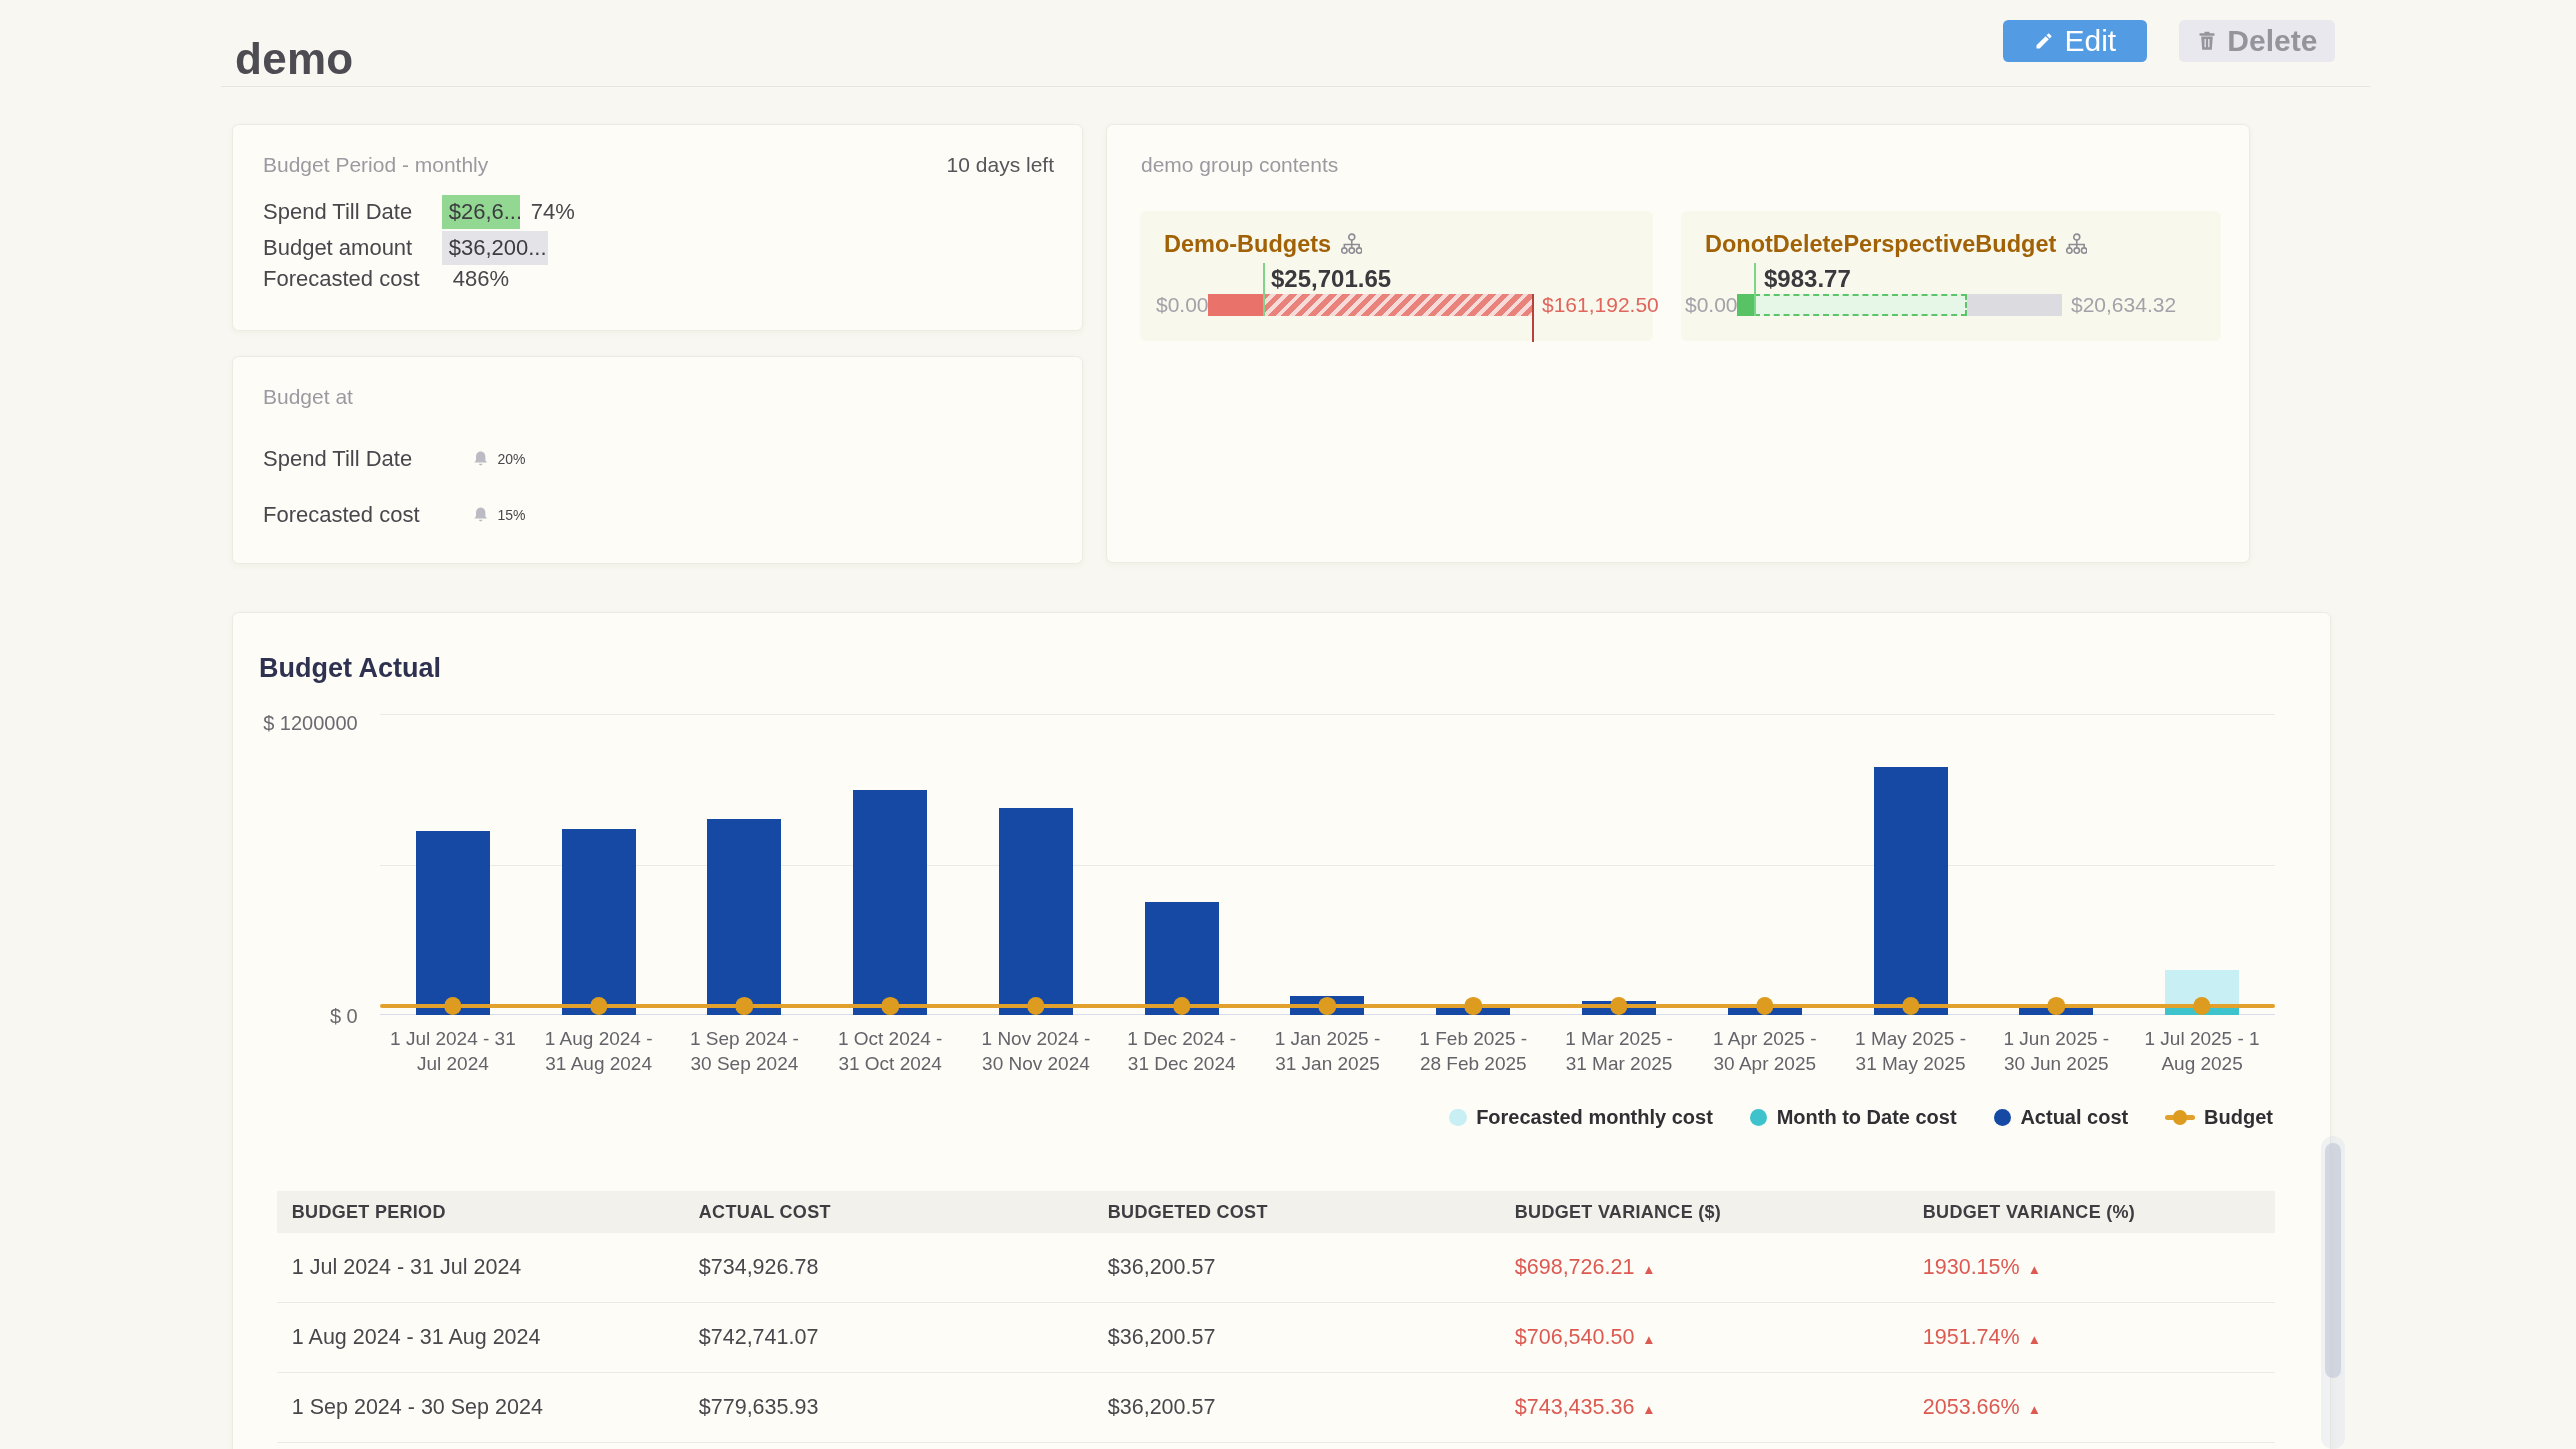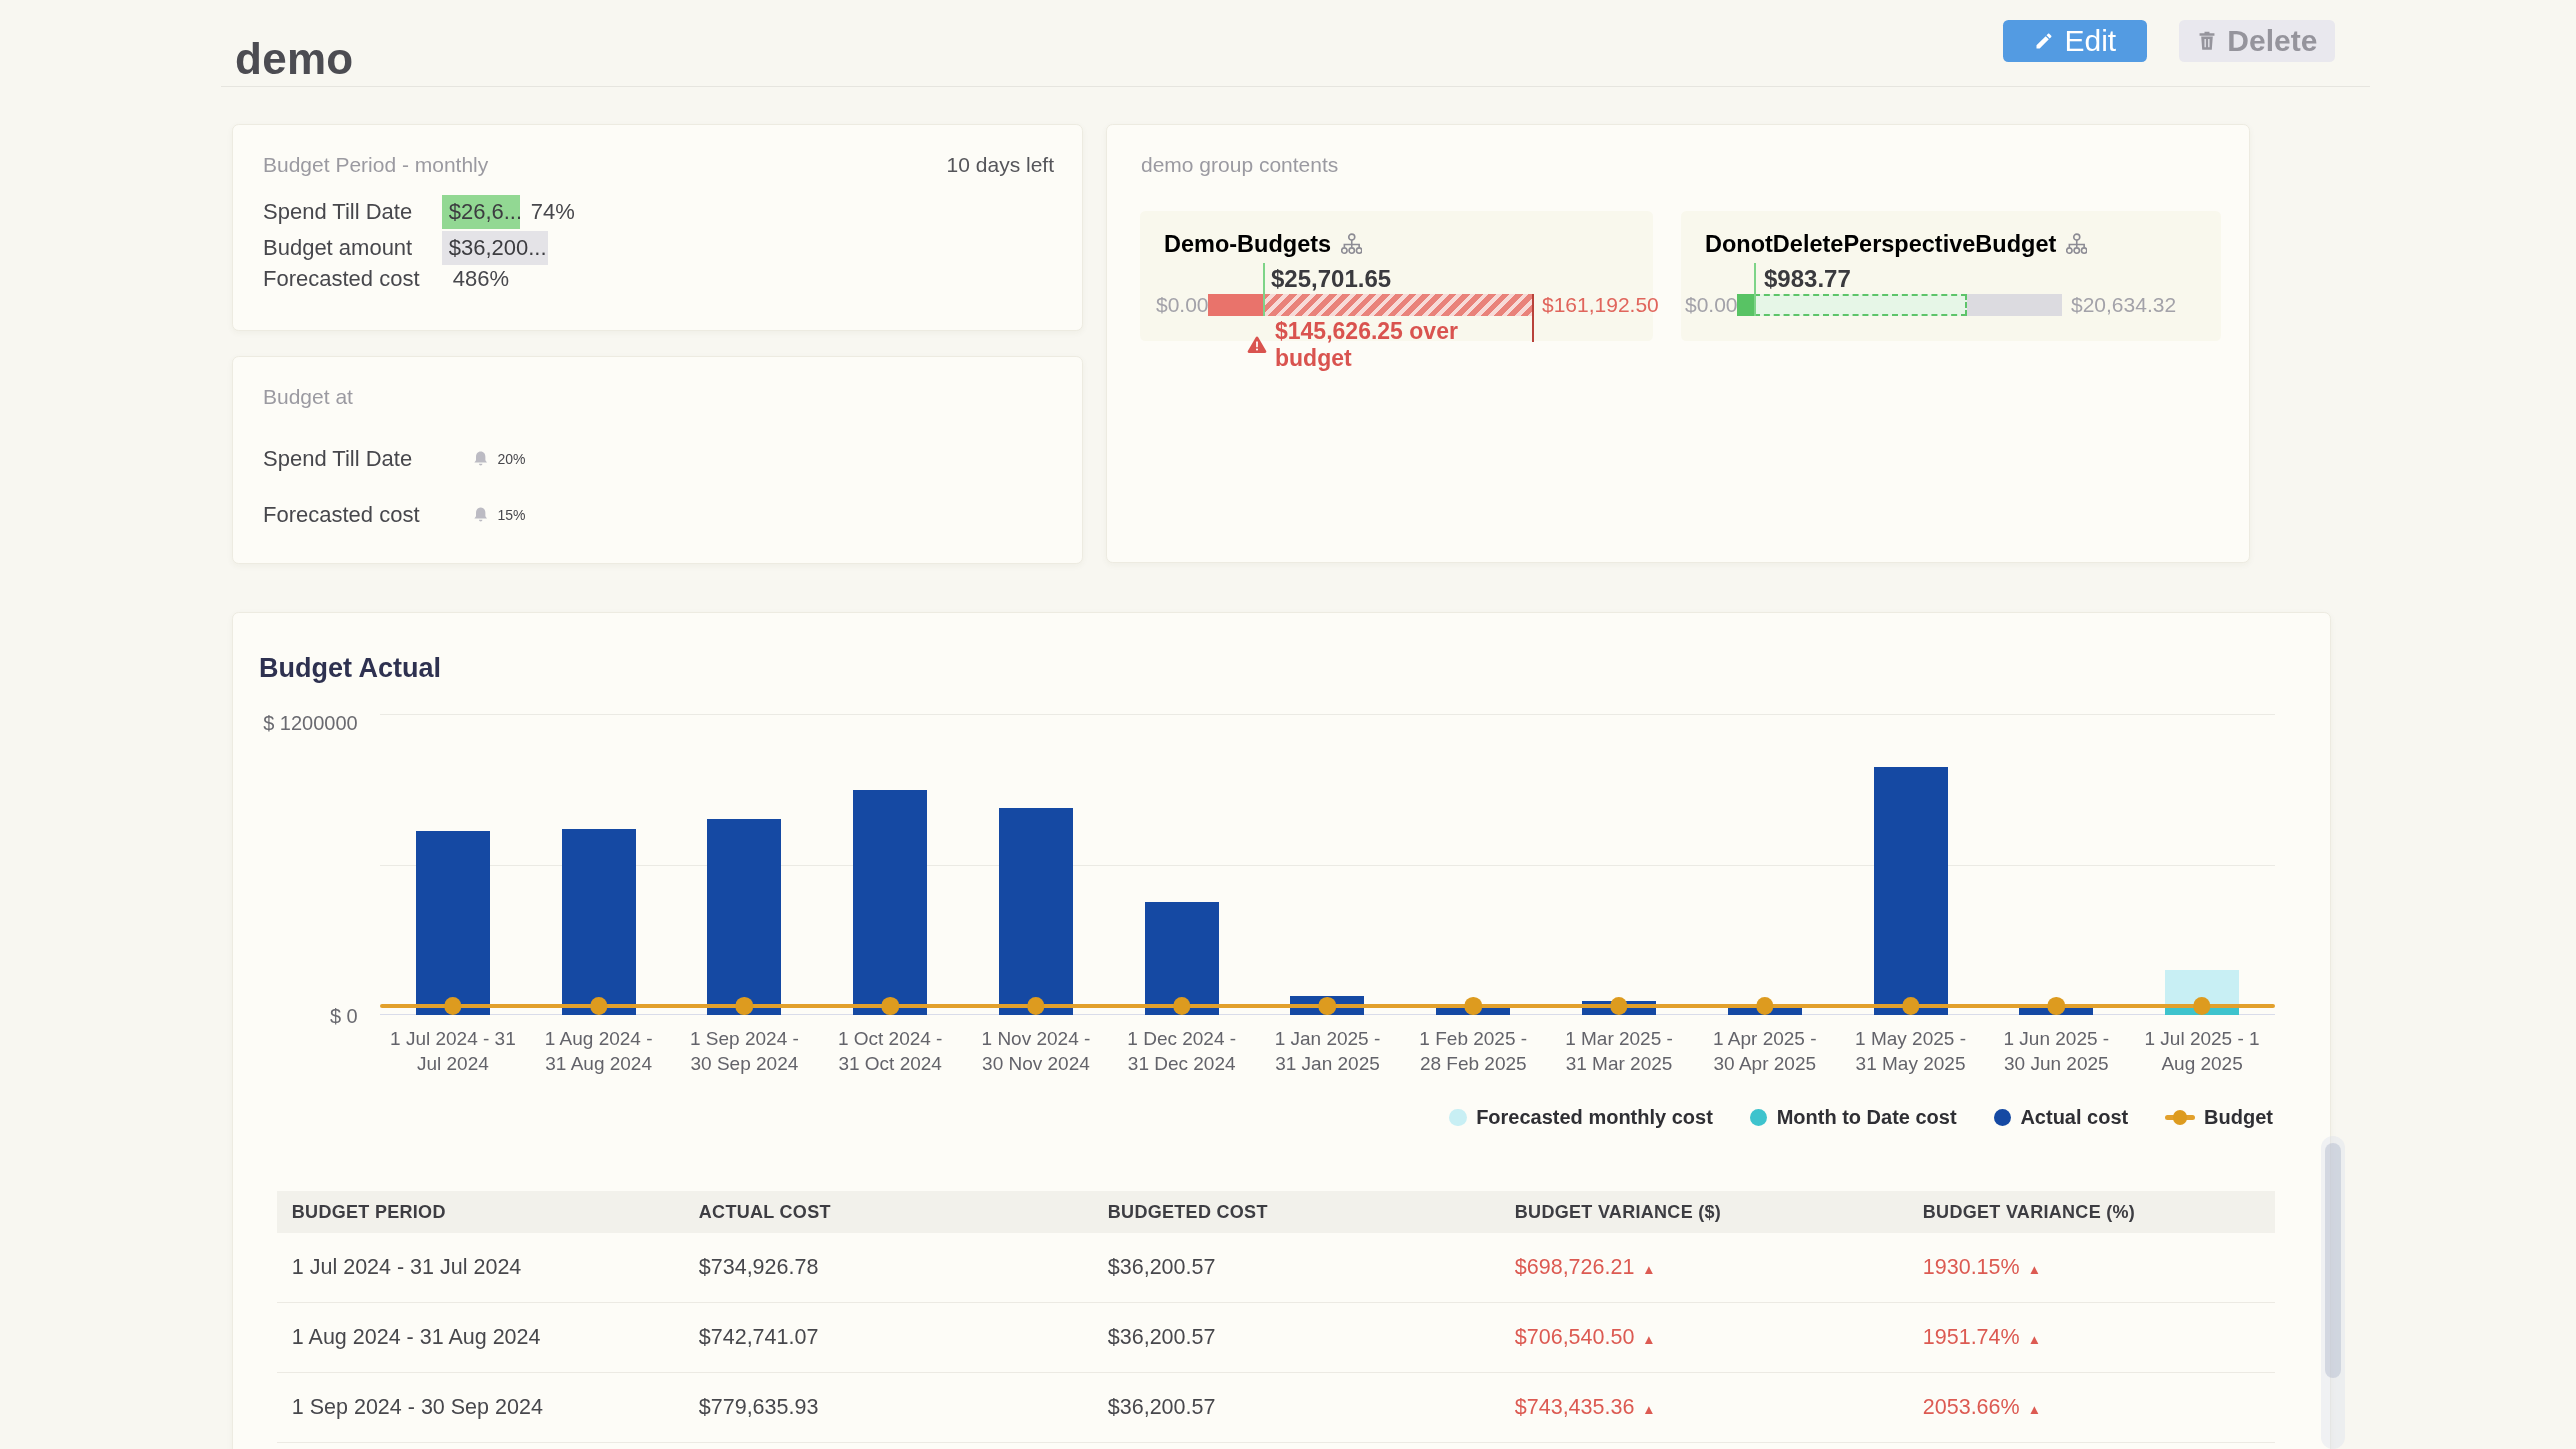--- a/index.html
+++ b/index.html
@@ -39,21 +39,21 @@
   .alert-row{position:absolute;left:30px;display:flex;align-items:center;height:34px;}
   .alert-label{width:209px;font-size:22px;color:#47474c;}
   .alert-val{margin-left:8px;font-size:14px;color:#47474c;}
 
   
   .card-group{left:1106px;top:124px;width:1144px;height:439px;}
   .tile{position:absolute;top:86px;height:130px;background:#f9f8ed;border-radius:5.4px;}
   .tile-1{left:33px;width:513px;}
   .tile-2{left:574px;width:540px;}
   .tile-title{position:absolute;left:24px;top:20px;display:flex;align-items:center;gap:9.4px;
-        font-size:23.5px;font-weight:600;color:#000000;}
+        font-size:23.5px;font-weight:600;color:#a16207;}
   .tile-value{position:absolute;top:54px;font-size:24px;font-weight:700;color:#3a3a3e;}
   .marker{position:absolute;width:2px;background:#7ed488;z-index:2;}
   .hbar{position:absolute;top:83px;height:22px;display:flex;}
   .seg-red-solid{background:#e9736b;}
   .seg-red-hatch{background:repeating-linear-gradient(135deg,#e9827a 0 5.4px,#f7dbd8 5.4px 9.4px);}
   .seg-green-solid{background:#58c364;}
   .seg-green-dash{background:#e6f6e7;border:2px dashed #5dc46a;box-sizing:border-box;}
   .seg-gray{background:#dcdbe0;}
   .hbar-min{position:absolute;top:83px;height:22px;line-height:22px;font-size:21px;color:#a3a2a9;text-align:right;}
   .hbar-max{position:absolute;top:83px;height:22px;line-height:22px;font-size:21px;}
@@ -192,30 +192,20 @@
       </div>
       <div class="marker" style="left:123px;top:52px;height:53px;"></div>
       <div class="tile-value" style="left:131px;">$25,701.65</div>
       <div class="hbar-min" style="left:16px;width:46px;">$0.00</div>
       <div class="hbar" style="left:68px;width:325px;">
         <div class="seg-red-solid" style="width:55px;"></div>
         <div class="seg-red-hatch" style="flex:1;"></div>
       </div>
       <div class="redline" style="left:392px;top:83px;height:48px;"></div>
       <div class="hbar-max max-red" style="left:402px;">$161,192.50</div>
-      <div class="over-row" style="left:107px;width:282px;">
-        <span>
-          <svg width="20" height="18" viewBox="0 0 30 27">
-              <path fill="#d9534f" d="M13.2 1.7c.8-1.4 2.8-1.4 3.6 0l12 20.8c.8 1.4-.2 3-1.8 3H3c-1.6 0-2.6-1.6-1.8-3l12-20.8z"></path>
-              <rect x="13.7" y="8" width="2.6" height="9" rx="1.3" fill="#ffffff"></rect>
-              <circle cx="15" cy="20.3" r="1.6" fill="#ffffff"></circle>
-            </svg>
-        </span>
-        <span>$145,626.25 over budget</span>
-      </div>
     </div>
 
     <div class="tile tile-2">
       <div class="tile-title">
         <span>DonotDeletePerspectiveBudget</span>
         <span>
           <svg width="21.5" height="23" viewBox="0 0 32 34" fill="none" stroke="#8d8c94" stroke-width="2.4">
             <circle cx="16" cy="6" r="4.5"></circle>
               <line x1="16" y1="10.5" x2="16" y2="17"></line>
             <polyline points="5,21 5,17 27,17 27,21"></polyline>

